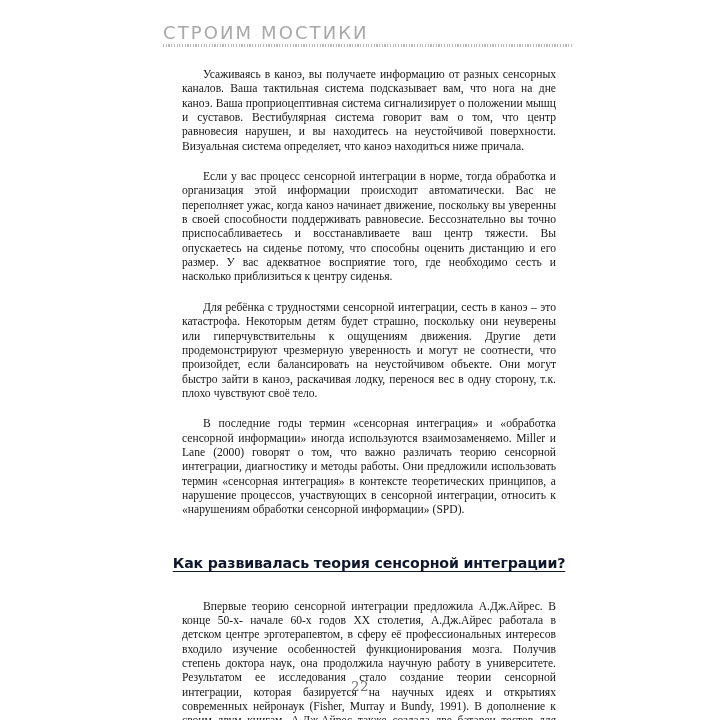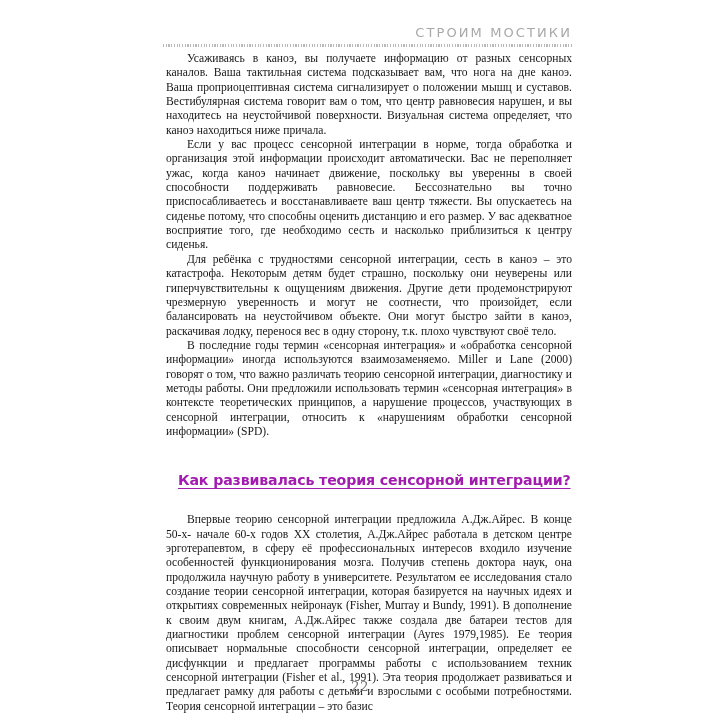--- a/index.html
+++ b/index.html
@@ -26,23 +26,22 @@
   }
 
   
   .header-zone {
     position: absolute;
     left: 163px;
     top: 25px;
     width: 409px;
   }
   .running-head {
-    text-align: right;
     font-family: "DejaVu Sans", "Liberation Sans", sans-serif;
-    font-size: 13px;
+    font-size: 18px;
     letter-spacing: 2.1px;
     color: #a8a8a8;
     line-height: 15px;
     white-space: nowrap;
     font-weight: 400;
   }
   .head-rule {
     margin-top: 4px;
     height: 3px;
     width: 409px;
@@ -55,39 +54,39 @@
 
   
   .column {
     position: absolute;
     left: 166px;
     top: 52px;
     width: 406px;
   }
 
   p.body-par {
-    margin: 0;
+    margin: 16px;
     text-align: justify;
     text-justify: inter-word;
     text-indent: 21px;
     font-size: 11.6px;
     line-height: 14.35px;
     color: #161616;
     hyphens: manual;
     word-spacing: 0.1px;
   }
 
   
   .section-heading {
-    margin: 12px;
+    margin: 0;
     font-family: "DejaVu Sans", "Liberation Sans", sans-serif;
     font-weight: 700;
     font-size: 14.2px;
     line-height: 18px;
-    color: #a21caf;
+    color: #0f172a;
     text-decoration: underline;
     text-underline-offset: 3px;
     text-decoration-thickness: 1.4px;
     white-space: nowrap;
     letter-spacing: -0.15px;
     text-align: center;
   }
   .heading-gap-top { height: 20px; }
   .heading-gap-bottom { height: 12px; }
 

